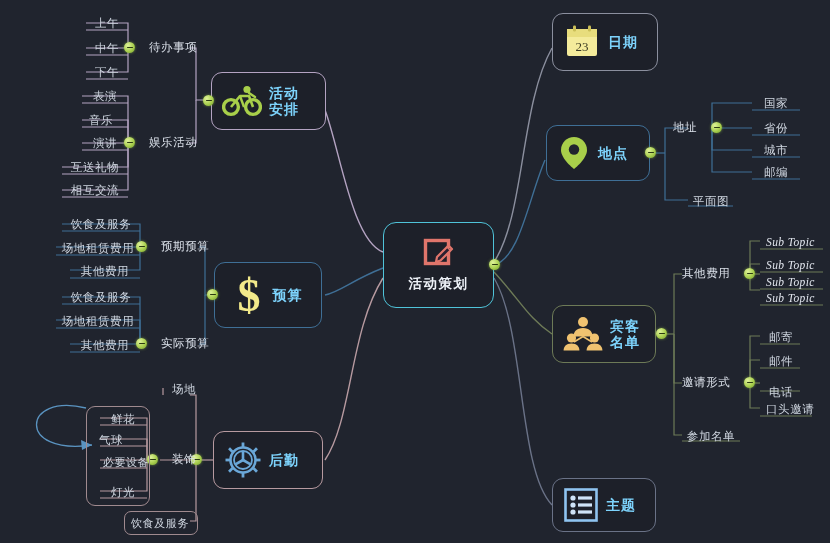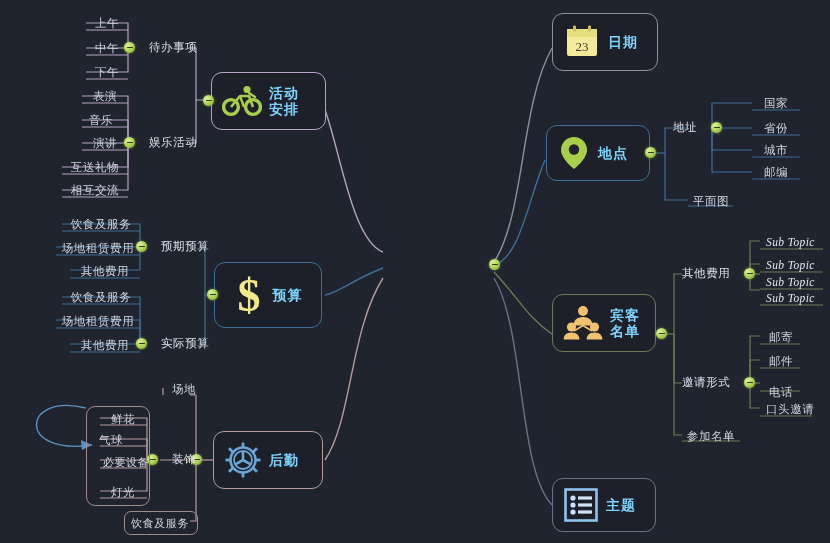--- a/index.html
+++ b/index.html
@@ -174,20 +174,28 @@
     <path d="M750,383 L750,336 L760,336" stroke="#6d7a57" stroke-width="1.2" fill="none"></path>
     <path d="M750,383 L750,360 L760,360" stroke="#6d7a57" stroke-width="1.2" fill="none"></path>
     <path d="M750,383 L760,383" stroke="#6d7a57" stroke-width="1.2" fill="none"></path>
     <path d="M750,383 L750,408 L760,408" stroke="#6d7a57" stroke-width="1.2" fill="none"></path>
     <path d="M760,344 L800,344" stroke="#6d7a57" stroke-width="1.1" fill="none"></path>
     <path d="M760,368 L800,368" stroke="#6d7a57" stroke-width="1.1" fill="none"></path>
     <path d="M760,391 L800,391" stroke="#6d7a57" stroke-width="1.1" fill="none"></path>
     <path d="M760,416 L812,416" stroke="#6d7a57" stroke-width="1.1" fill="none"></path>
   </svg>
 
+  <div class="node" style="left:383px;top:222px;width:111px;height:86px;border:1.8px solid #4fc3d9;border-radius:13px;background:#1d2029;display:flex;flex-direction:column;align-items:center;justify-content:center;gap:4px;">
+    <svg width="34" height="34" viewBox="0 0 34 34">
+      <rect x="3.5" y="3.5" width="23" height="23" fill="none" stroke="#e0756b" stroke-width="3.4"></rect>
+      <path d="M15 20 L26.5 8.5 L30 12 L18.5 23.5 L14 25 Z" fill="#2a2030" stroke="#e0756b" stroke-width="2.2" stroke-linejoin="round"></path>
+      <path d="M25 10 L28.5 13.5" stroke="#e0756b" stroke-width="1.6"></path>
+    </svg>
+    <div style="font-size:13.5px;font-weight:bold;color:#eef2f8;letter-spacing:1.5px;">活动策划</div>
+  </div>
   <span class="bullet free" style="left:489px;top:259px;"></span>
 
   <div class="node topic" style="left:211px;top:72px;width:115px;height:58px;border-color:#b4a3c2;">
     <svg class="ico" width="40" height="34" viewBox="0 0 40 34">
       <circle cx="9" cy="23" r="7.4" fill="none" stroke="#a8cf4a" stroke-width="3.4"></circle>
       <circle cx="31" cy="23" r="7.4" fill="none" stroke="#a8cf4a" stroke-width="3.4"></circle>
       <path d="M9 23 L18 12 L27 12 L31 23" fill="none" stroke="#a8cf4a" stroke-width="2.6" stroke-linejoin="round"></path>
       <path d="M18 12 L22 23" fill="none" stroke="#a8cf4a" stroke-width="2.4"></path>
       <circle cx="25" cy="5.5" r="3.6" fill="#a8cf4a"></circle>
       <path d="M27 9 L33 13" stroke="#a8cf4a" stroke-width="2.4" stroke-linecap="round"></path>
@@ -306,21 +314,21 @@
     <span class="mlabel">地址</span>
     <span class="bullet"></span>
   </div>
   <div class="node leaf" style="left:688px;top:193px;width:46px;">平面图</div>
 
   <div class="node leaf" style="left:752px;top:95px;width:48px;">国家</div>
   <div class="node leaf" style="left:752px;top:120px;width:48px;">省份</div>
   <div class="node leaf" style="left:752px;top:142px;width:48px;">城市</div>
   <div class="node leaf" style="left:752px;top:164px;width:48px;">邮编</div>
 
-  <div class="node topic" style="left:552px;top:294px;width:104px;height:58px;border-color:#6d7a57;">
+  <div class="node topic" style="left:552px;top:305px;width:104px;height:58px;border-color:#6d7a57;">
     <svg class="ico" width="40" height="38" viewBox="0 0 40 38">
       <g fill="#f0c270">
         <circle cx="20" cy="7" r="5"></circle>
         <path d="M20 13 C13.5 13 10.5 17 10.5 21.5 L29.5 21.5 C29.5 17 26.5 13 20 13 Z"></path>
         <circle cx="8.5" cy="23" r="4.6"></circle>
         <path d="M8.5 28.5 C3 28.5 0.6 31.8 0.6 35.5 L16.4 35.5 C16.4 31.8 14 28.5 8.5 28.5 Z"></path>
         <circle cx="31.5" cy="23" r="4.6"></circle>
         <path d="M31.5 28.5 C26 28.5 23.6 31.8 23.6 35.5 L39.4 35.5 C39.4 31.8 37 28.5 31.5 28.5 Z"></path>
       </g>
       <g stroke="#f0c270" stroke-width="1.6" fill="none">

